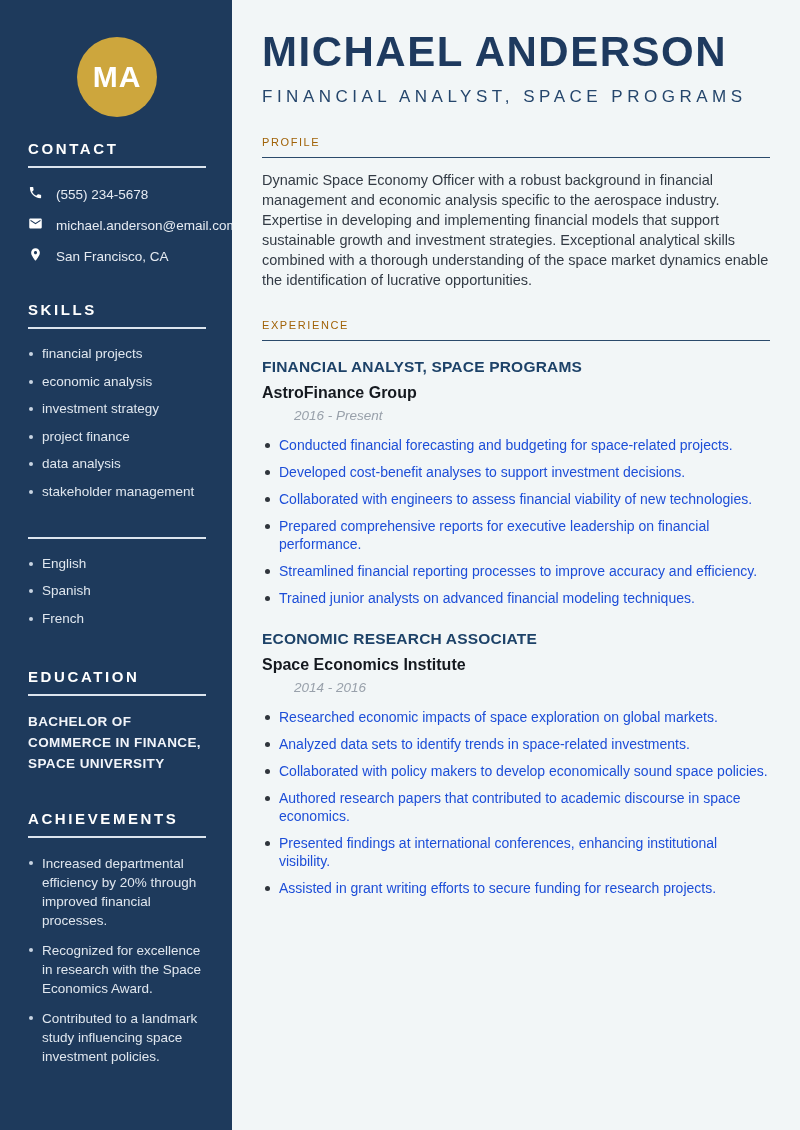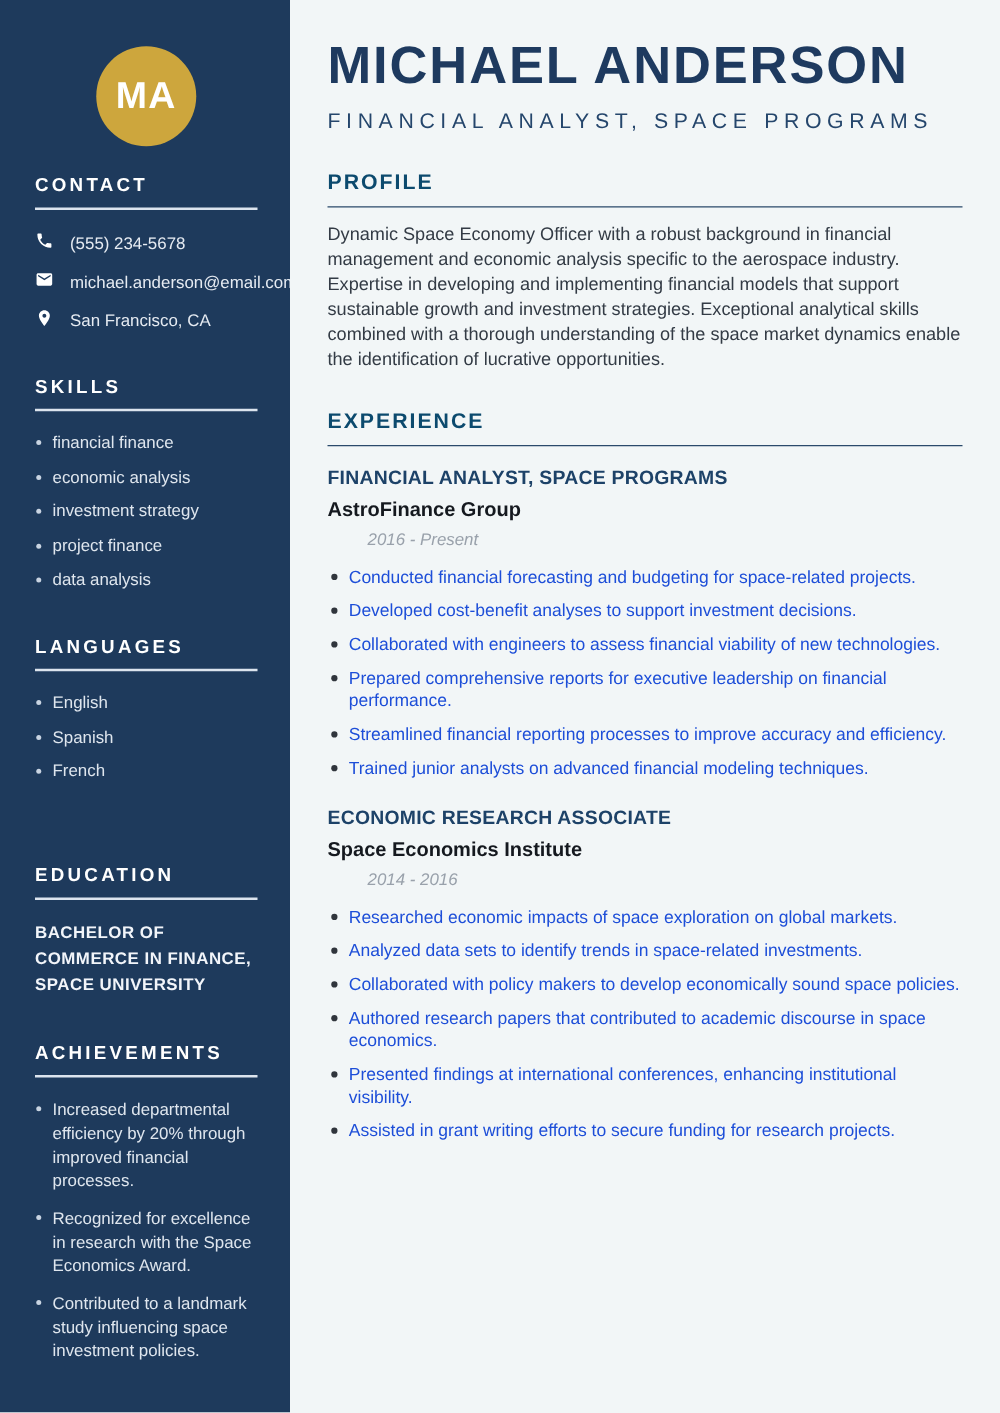--- a/index.html
+++ b/index.html
@@ -27,21 +27,21 @@
     background: #cda63d;
     margin: 37px auto 0 auto;
     display: flex; align-items: center; justify-content: center;
     color: #ffffff;
     font-size: 30px;
     font-weight: 700;
     letter-spacing: 1px;
   }
   .side-section { margin-top: 36px; }
   .side-section.contact { margin-top: 23px; }
-  .side-section.education { margin-top: 66px; }
+  .side-section.education { margin-top: 40px; }
   .side-title {
     font-size: 15px;
     font-weight: 700;
     letter-spacing: 2.6px;
     color: #ffffff;
   }
   .side-rule {
     height: 2px;
     background: #dce4ee;
     margin-top: 9px;
@@ -100,24 +100,24 @@
   .subtitle {
     margin-top: 14px;
     font-size: 17px;
     font-weight: 500;
     letter-spacing: 4.5px;
     color: #25466c;
     white-space: nowrap;
   }
   .main-section { margin-top: 29px; }
   .main-section-title {
-    font-size: 17px;
-    font-weight: 700;
+    font-size: 11px;
+    font-weight: 400;
     letter-spacing: 1.6px;
-    color: #0c4a6e;
+    color: #a16207;
     padding-bottom: 9px;
     border-bottom: 1.5px solid #2b4a6b;
   }
   .profile-text {
     margin-top: 12px;
     font-size: 14.5px;
     line-height: 20px;
     color: #333b45;
   }
   .job { margin-top: 17px; }
@@ -189,30 +189,30 @@
             </svg></span>
         <span>San Francisco, CA</span>
       </div>
     </div>
   </section>
 
   <section class="side-section">
     <div class="side-title">SKILLS</div>
     <div class="side-rule"></div>
     <ul class="side-list">
-      <li>financial finance</li>
+      <li>financial projects</li>
       <li>economic analysis</li>
       <li>investment strategy</li>
       <li>project finance</li>
       <li>data analysis</li>
+      <li>stakeholder management</li>
     </ul>
   </section>
 
   <section class="side-section">
-    <div class="side-title">LANGUAGES</div>
     <div class="side-rule"></div>
     <ul class="side-list">
       <li>English</li>
       <li>Spanish</li>
       <li>French</li>
     </ul>
   </section>
 
   <section class="side-section education">
     <div class="side-title">EDUCATION</div>

